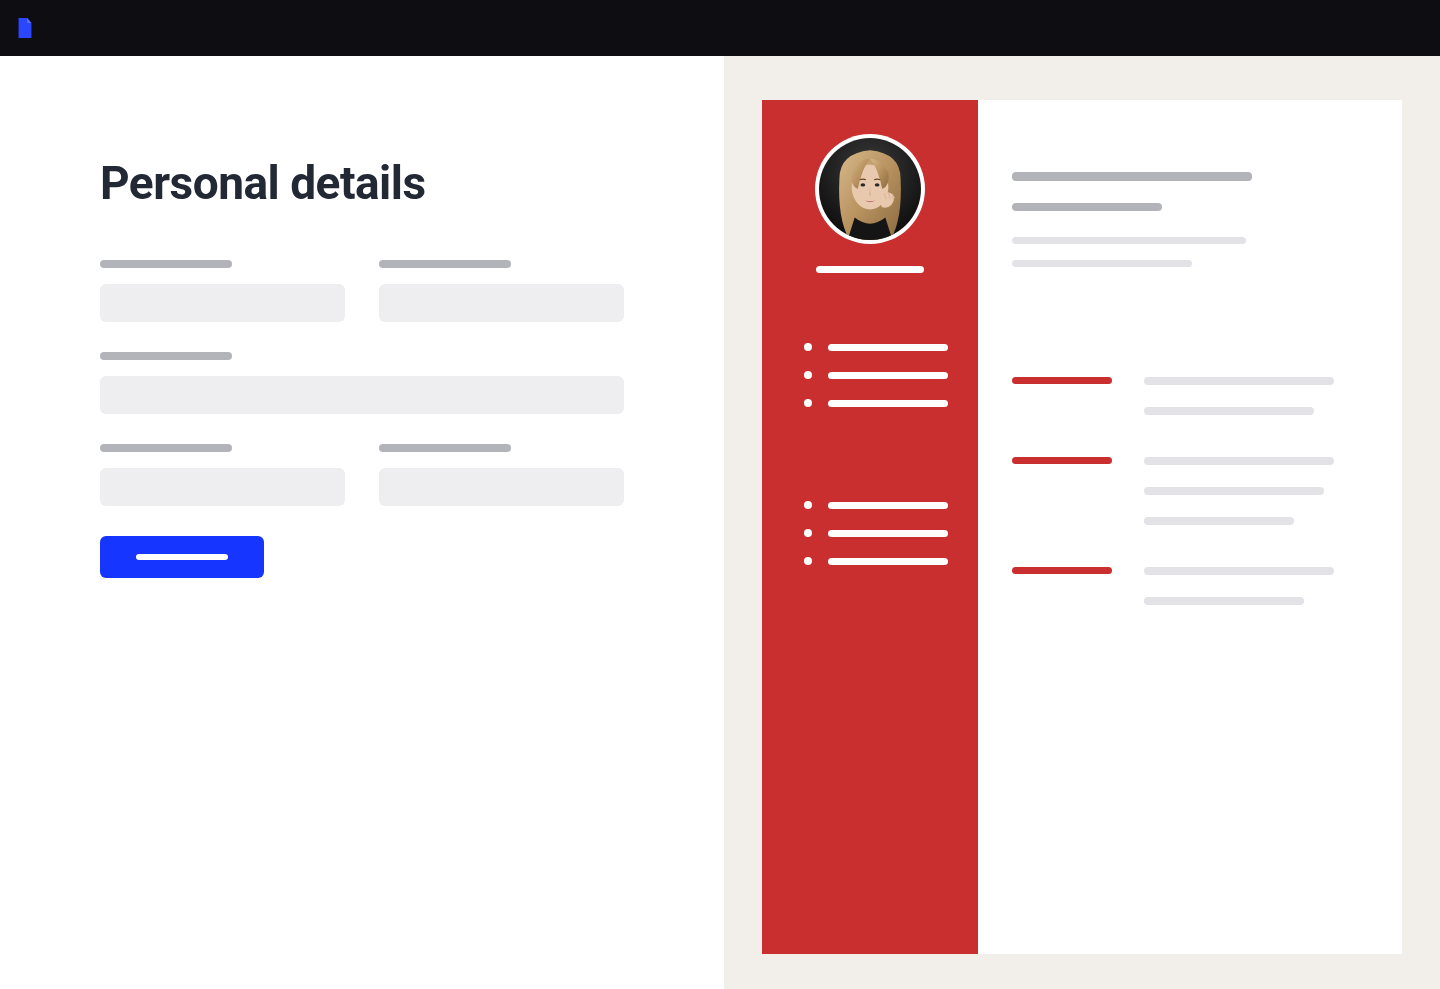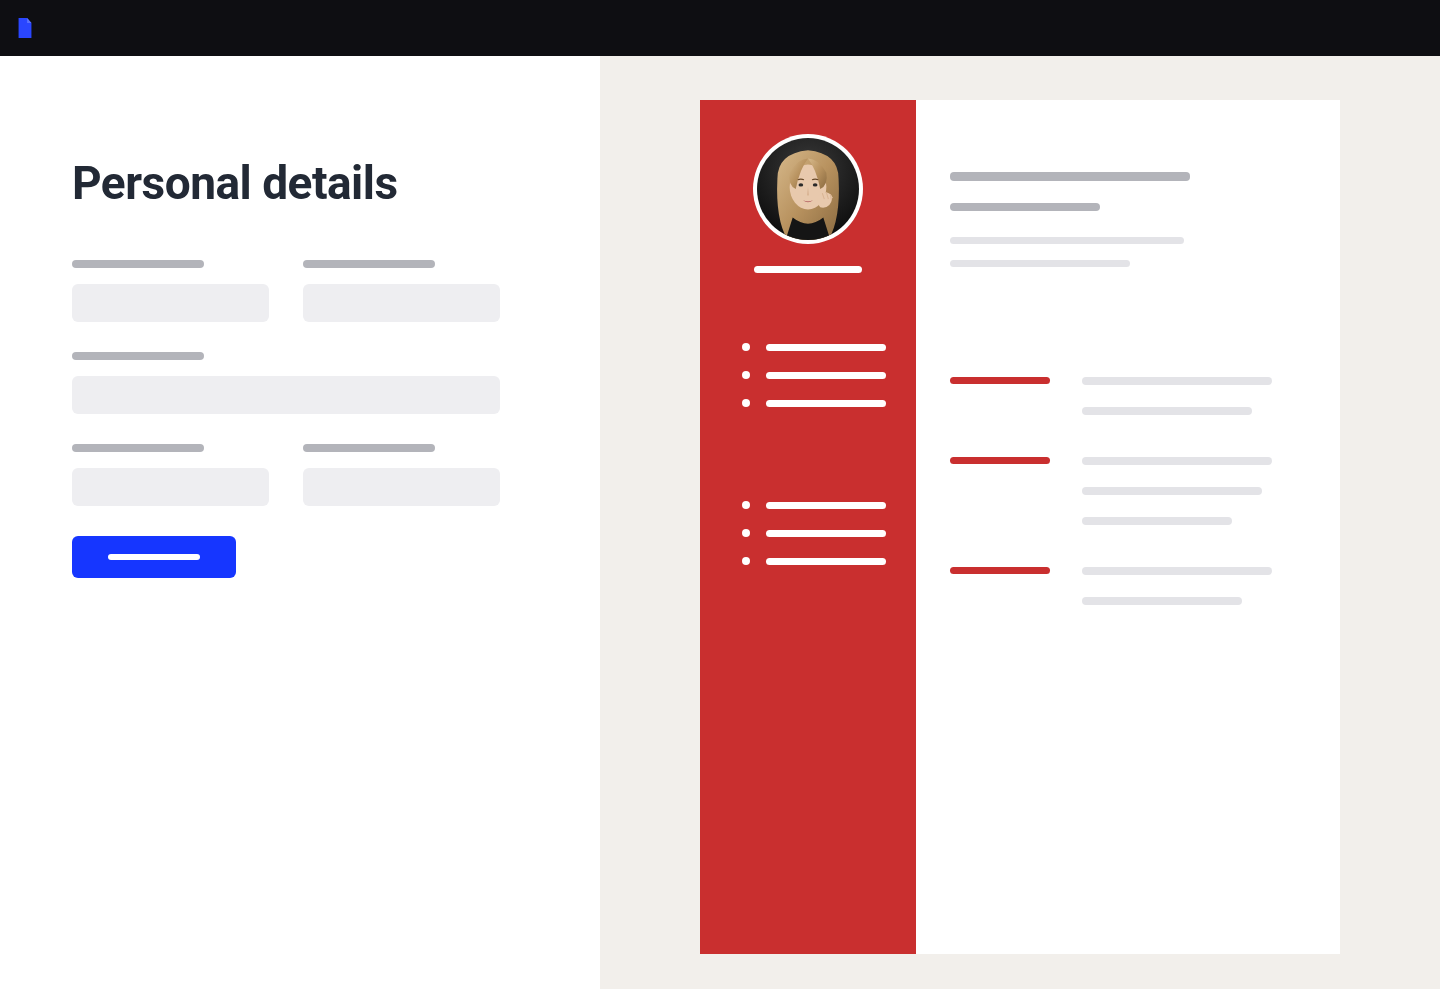--- a/index.html
+++ b/index.html
@@ -20,23 +20,23 @@
     display: inline-block;
   }
 
   .main {
     display: flex;
     height: calc(100% - 56px);
   }
 
   
   .form-panel {
-    width: 600px;
-    background: #ffffff;
-    padding: 100px 100px 40px 72px;
+    width: 724px;
+    background: #ffffff;
+    padding: 100px 100px 40px 100px;
   }
   .form-panel h1 {
     font-size: 46px;
     font-weight: 700;
     color: #222935;
     margin-bottom: 50px;
     letter-spacing: -0.5px;
   }
 
   .form-row {

